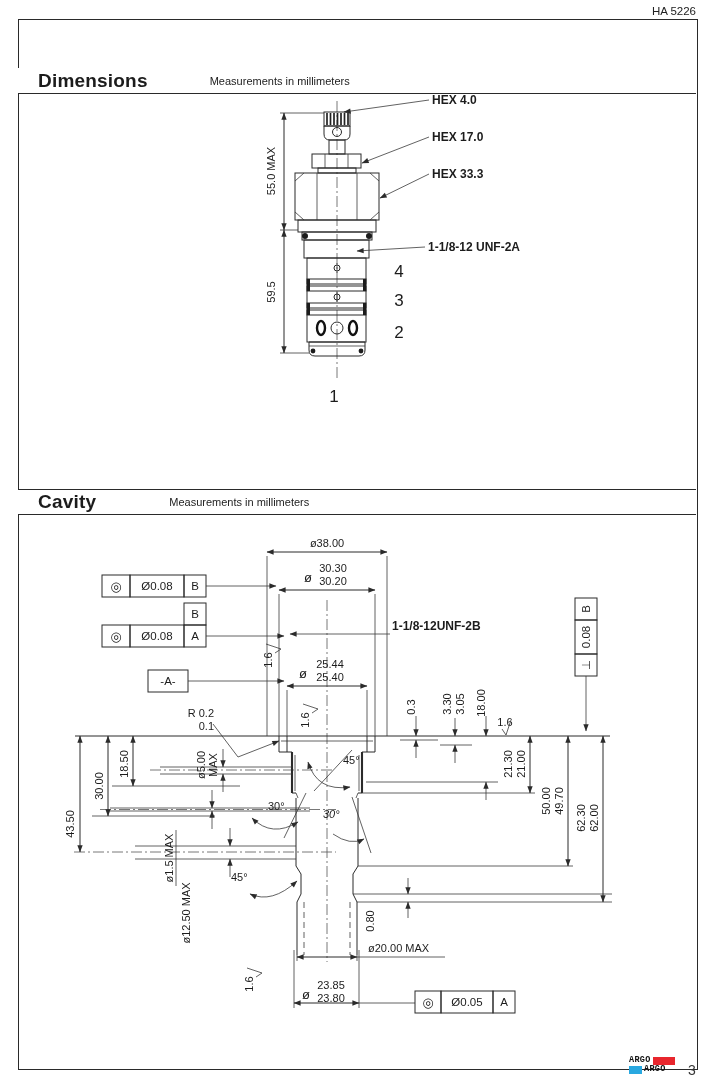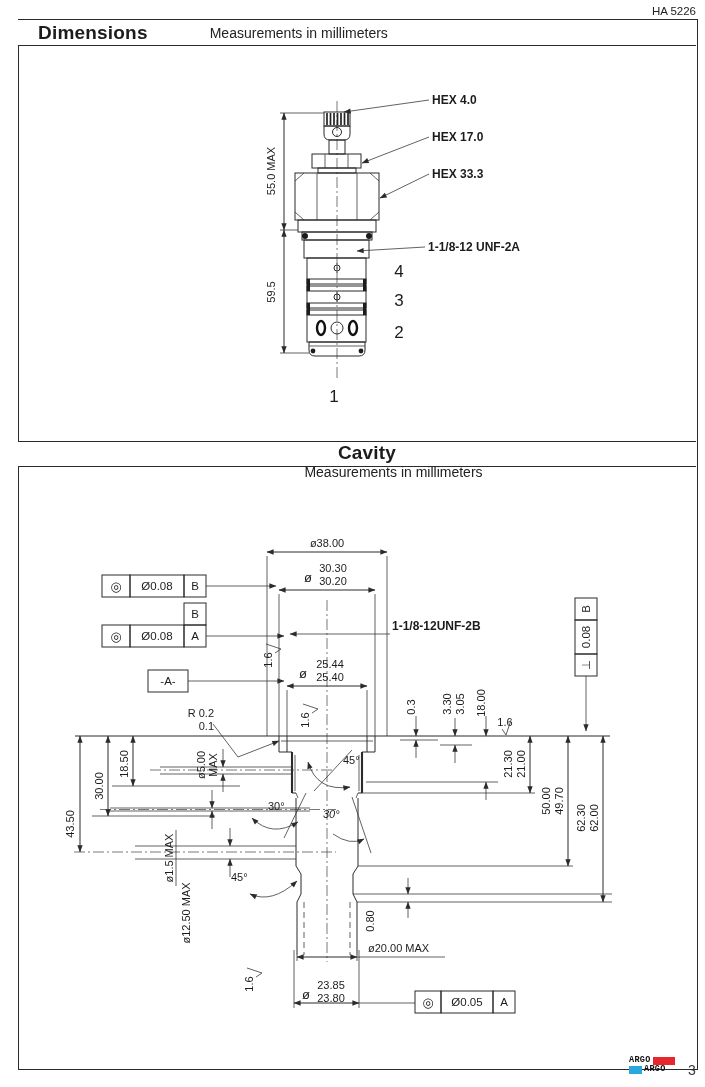--- a/index.html
+++ b/index.html
@@ -1,27 +1,27 @@
 <!DOCTYPE html>
 <html><head>
 <meta charset="utf-8">
 <style>
   html,body{margin:0;padding:0;background:#fff;}
   .page{position:relative;width:705px;height:1087px;background:#fff;overflow:hidden;
         font-family:"Liberation Sans","DejaVu Sans",sans-serif;color:#1c1c1c;}
   .docref{position:absolute;top:5px;right:9px;font-size:11.5px;color:#222;}
   .frame{position:absolute;left:18px;top:19px;width:678px;height:1049px;border:1.6px solid #2a2a2a;}
   .sechead{position:absolute;left:18px;width:678px;display:flex;align-items:center;background:#fff;
-           border-bottom:1.4px solid #2a2a2a;box-sizing:border-box;}
+           border-bottom:1.4px solid #2a2a2a;box-sizing:border-box;margin-top:48px;}
   .sechead.dims{top:20px;height:26px;}
-  .sechead.cav{top:441px;height:26px;border-top:1.4px solid #2a2a2a;flex-direction:column;}
+  .sechead.cav{top:441px;height:26px;border-top:1.4px solid #2a2a2a;}
   .sechead .title{font-size:19px;font-weight:bold;margin-left:20px;letter-spacing:.2px;}
   .sechead.dims .sub{margin-left:62px;}
   .sechead.cav .sub{margin-left:73px;}
-  .sub{font-size:14px;color:#222;}
+  .sub{font-size:11px;color:#222;}
   svg{position:absolute;overflow:visible;}
   svg text{fill:#1c1c1c;font-family:"Liberation Sans","DejaVu Sans",sans-serif;}
   .ln{stroke:#2b2b2b;stroke-width:1;fill:none;}
   .lnT{stroke:#2b2b2b;stroke-width:2.1;fill:none;}
   .thin{stroke:#3a3a3a;stroke-width:.8;fill:none;}
   .cl{stroke:#555;stroke-width:.8;fill:none;stroke-dasharray:11 3 2 3;}
   .dim{font-size:11px;}
   .dimb{font-size:12px;font-weight:bold;}
   .port{font-size:17px;}
   .fcf{font-size:11.5px;}

